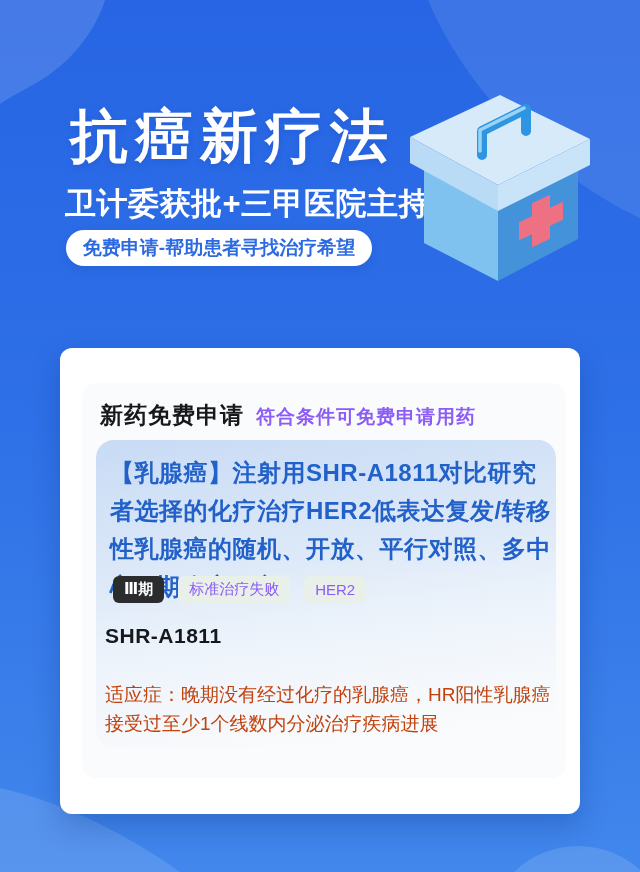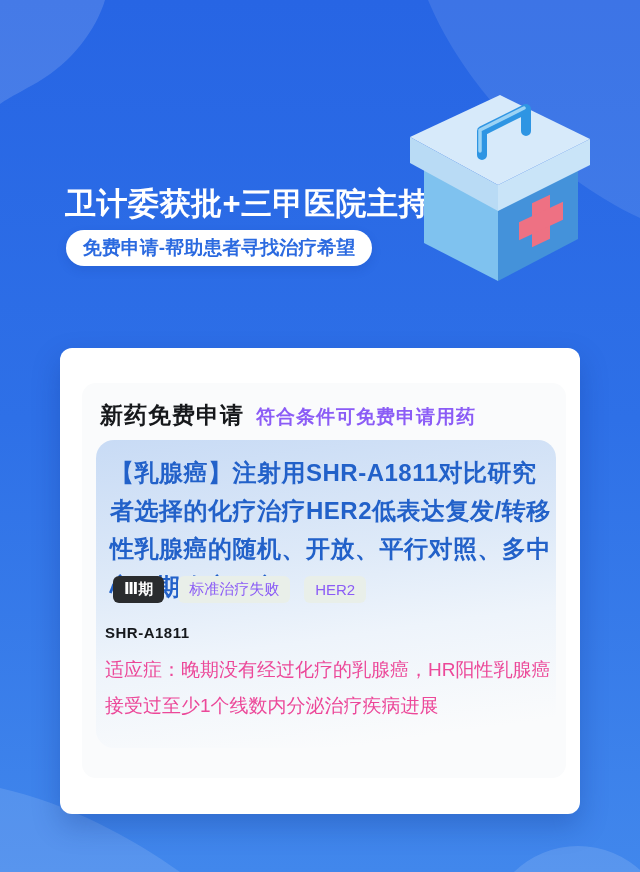--- a/index.html
+++ b/index.html
@@ -60,39 +60,40 @@
   .tag-row { position:absolute; left:53px; top:228px; display:flex; gap:14px; }
   .tag {
     height:27px; display:flex; align-items:center; padding:0 11px;
     border-radius:6px; font-size:15px; white-space:nowrap;
   }
   .tag.dark  { background:#2a2c2e; color:#ffffff; font-weight:bold; }
   .tag.light { background:#e9efe9; color:#8b5cf6; }
 
   .drug-name {
     position:absolute; left:45px; top:276px;
-    color:#15181c; font-size:15px; font-weight:bold; letter-spacing:0.5px;
+    color:#15181c; font-size:21px; font-weight:bold; letter-spacing:0.5px;
   }
   .indication {
-    position:absolute; left:45px; top:304px; width:454px;
-    color:#ec4899; font-size:19px; line-height:36px; word-break:break-all;
+    position:absolute; left:45px; top:332px; width:454px;
+    color:#c2410c; font-size:19px; line-height:29px; word-break:break-all;
   }
 </style>
 </head>
 <body>
 
 <div class="stage">
 
   <svg class="blob-layer" viewBox="0 0 640 872">
     <path d="M105,0 C96,30 72,62 38,82 C24,90 10,97 0,104 L0,0 Z" fill="rgba(255,255,255,0.14)"></path>
     <path d="M428,0 C468,96 558,180 640,218 L640,0 Z" fill="rgba(255,255,255,0.10)"></path>
     <path d="M0,788 C70,804 132,838 180,872 L0,872 Z" fill="rgba(255,255,255,0.12)"></path>
     <circle cx="578" cy="938" r="92" fill="rgba(255,255,255,0.13)"></circle>
   </svg>
 
+  <div class="hero-title">抗癌新疗法</div>
   <div class="hero-subtitle">卫计委获批+三甲医院主持</div>
 
   <div class="cta-pill">
     <span>免费申请-帮助患者寻找治疗希望</span>
   </div>
 
   <svg class="medkit" viewBox="0 0 200 200">
 
     <polygon points="24,84 24,158 98,196 98,120" fill="#7fc2ef"></polygon>
     <polygon points="98,120 98,196 178,154 178,82" fill="#4492da"></polygon>

